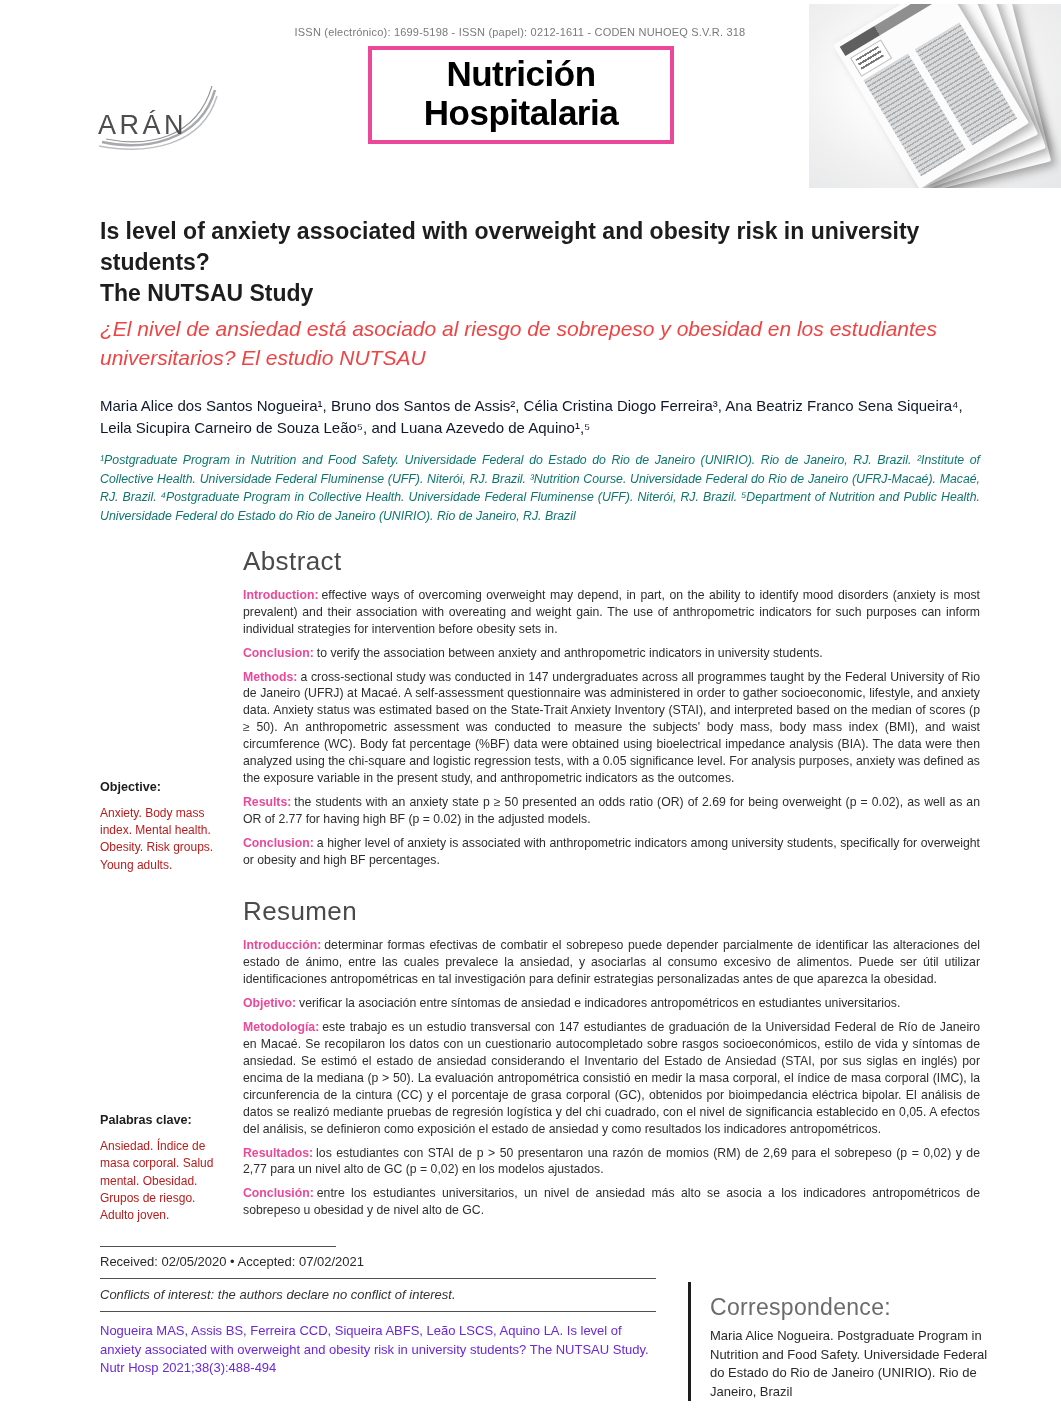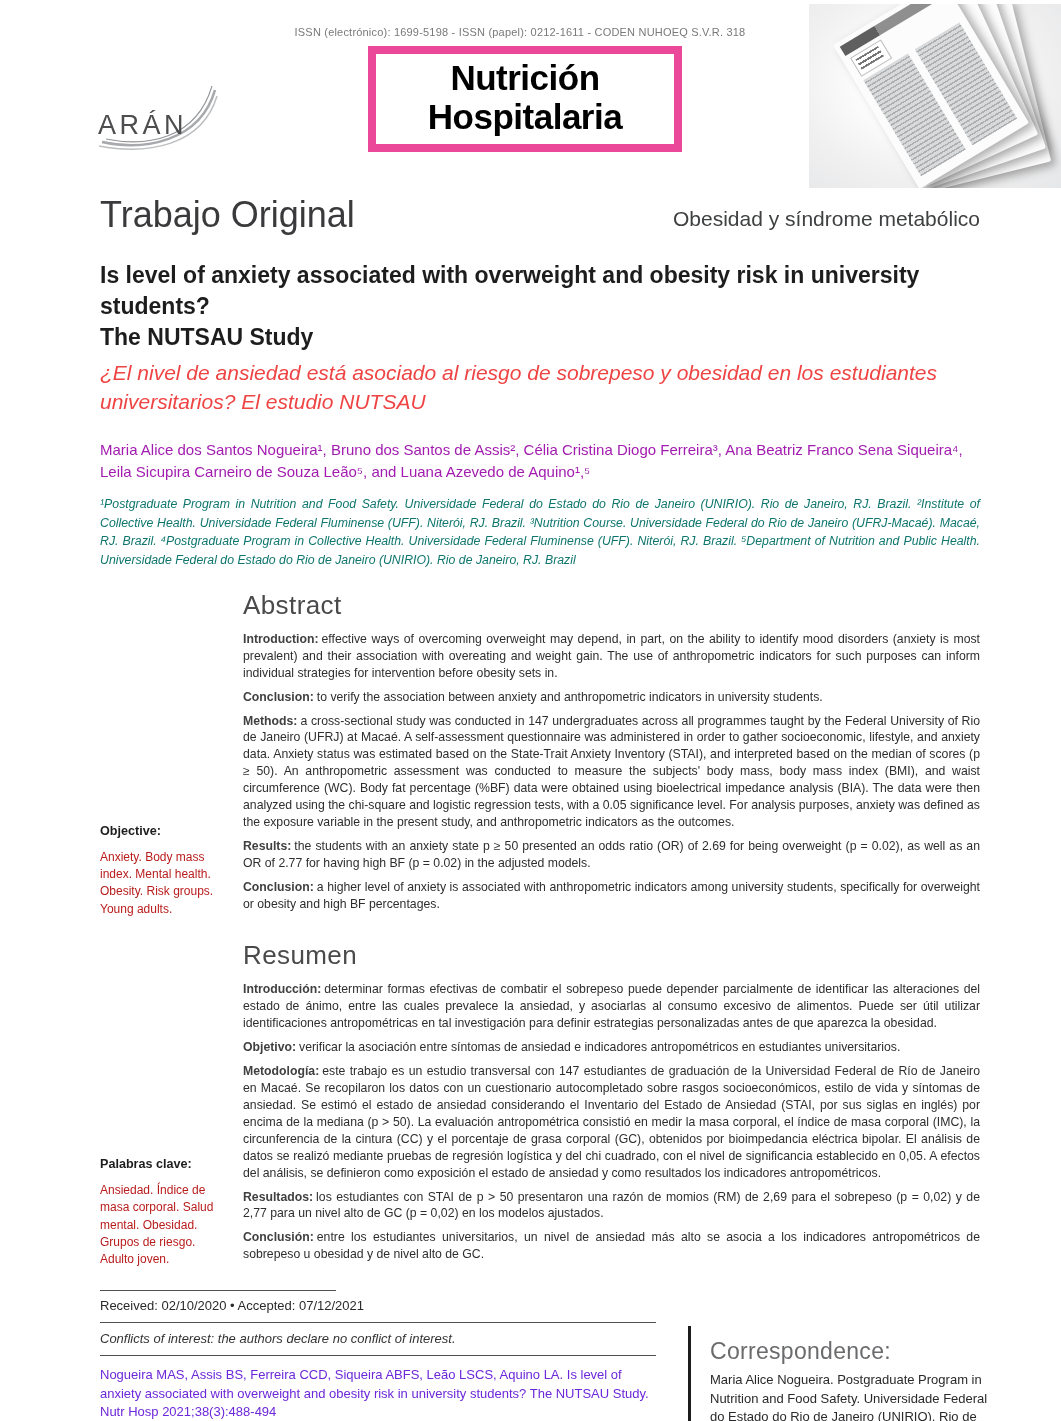--- a/index.html
+++ b/index.html
@@ -11,21 +11,21 @@
   .page{position:absolute;inset:0;padding:0 81px 0 100px;box-sizing:border-box;}
 
   
   .header{position:relative;height:192px;}
   .issn-line{
     position:absolute;top:26px;left:150px;width:540px;text-align:center;
     font-size:11px;color:#77797b;letter-spacing:0.2px;
   }
   .journal-box{
     position:absolute;top:46px;left:268px;width:298px;
-    border:8px solid #ec4899;text-align:center;padding:5px 0 8px;
+    border:4px solid #ec4899;text-align:center;padding:5px 0 8px;
     font-weight:bold;font-size:35px;line-height:1.1;color:#000;letter-spacing:-0.5px;
   }
   .aran-logo{position:absolute;top:52px;left:-4px;width:146px;height:112px;}
   .aran-text{font-size:27px;letter-spacing:3.5px;fill:#4d4d4f;}
 
   
   .journal-stack{
     position:absolute;top:4px;right:-81px;width:252px;height:184px;overflow:hidden;
     background:radial-gradient(ellipse at 45% 42%, #ffffff 25%, #f0f0f1 65%, #e6e7e8 100%);
   }
@@ -49,34 +49,34 @@
   .sheet-col.c2{right:8px;}
 
   
   .banner{display:flex;justify-content:space-between;align-items:flex-end;margin-top:2px;}
   .article-type{font-size:36px;color:#3a3a3c;letter-spacing:0;font-weight:normal;}
   .section-label{font-size:21px;color:#3f4041;padding-bottom:5px;}
 
   
   .title-en{margin-top:24px;font-size:23px;font-weight:bold;color:#1d1d1e;line-height:1.34;}
   .title-es{margin-top:7px;font-size:21px;font-style:italic;color:#ef4444;line-height:1.38;}
-  .authors{margin-top:22px;font-size:15px;color:#a21caf;line-height:1.42;}
+  .authors{margin-top:22px;font-size:15px;color:#0f172a;line-height:1.42;}
   .affiliations{margin-top:13px;font-size:12.3px;font-style:italic;color:#0f766e;
     line-height:1.52;text-align:justify;}
 
   
   .ab-section{display:flex;margin-top:20px;}
   .ab-sidebar{width:143px;flex:0 0 143px;display:flex;flex-direction:column;}
   .kw-block{margin-top:auto;width:118px;padding-bottom:2px;}
   .kw-label{font-size:12.6px;font-weight:bold;color:#1d1d1e;margin-bottom:11px;}
   .kw-text{font-size:12px;color:#b91c1c;line-height:1.44;}
   .ab-content{flex:1;}
   .ab-heading{font-size:26px;color:#4a4a4c;letter-spacing:0.4px;margin:0 0 10px;font-weight:normal;}
   .para{font-size:12.25px;line-height:1.385;text-align:justify;margin:0 0 7px;}
-  .para .lead{font-weight:bold;color:#404040;margin-right:3px;}
+  .para .lead{font-weight:bold;color:#ec4899;margin-right:3px;}
 
   
   .footer{margin-top:20px;position:relative;}
   .f-left{width:556px;}
   .rule{border:0;border-top:1.6px solid #4f5052;margin:0;}
   .rule.short{width:236px;}
   .received{font-size:13px;color:#2a2a2c;margin:7px 0 9px;}
   .conflicts{font-size:13px;font-style:italic;color:#333335;margin:8px 0 9px;}
   .citation{font-size:13px;line-height:1.42;color:#6d28d9;margin:10px 0 0;}
   .correspondence{
@@ -112,24 +112,20 @@
       <div class="sheet s2"></div>
       <div class="sheet s1">
         <div class="sheet-band"></div>
         <div class="sheet-label"></div>
         <div class="sheet-col c1"></div>
         <div class="sheet-col c2"></div>
       </div>
     </div>
   </div>
 
-  <div class="banner">
-    <div class="article-type">Trabajo Original</div>
-    <div class="section-label">Obesidad y síndrome metabólico</div>
-  </div>
 
   <div class="title-en">
     <div>Is level of anxiety associated with overweight and obesity risk in university students?</div>
     <div>The NUTSAU Study</div>
   </div>
   <div class="title-es">
     <div>¿El nivel de ansiedad está asociado al riesgo de sobrepeso y obesidad en los estudiantes</div>
     <div>universitarios? El estudio NUTSAU</div>
   </div>
 
@@ -189,21 +185,21 @@
       </p>
       <p class="para">
         <span class="lead">Conclusión:</span><span>entre los estudiantes universitarios, un nivel de ansiedad más alto se asocia a los indicadores antropométricos de sobrepeso u obesidad y de nivel alto de GC.</span>
       </p>
     </div>
   </div>
 
   <div class="footer">
     <div class="f-left">
       <hr class="rule short">
-      <div class="received">Received: 02/10/2020  •  Accepted: 07/12/2021</div>
+      <div class="received">Received: 02/05/2020  •  Accepted: 07/02/2021</div>
       <hr class="rule">
       <div class="conflicts">Conflicts of interest: the authors declare no conflict of interest.</div>
       <hr class="rule">
       <p class="citation">Nogueira MAS, Assis BS, Ferreira CCD, Siqueira ABFS, Leão LSCS, Aquino LA. Is level of anxiety associated with overweight and obesity risk in university students? The NUTSAU Study. Nutr Hosp 2021;38(3):488-494</p>
 
     </div>
 
     <div class="correspondence">
       <h3 class="corr-heading">Correspondence:</h3>
       <p class="corr-body">Maria Alice Nogueira. Postgraduate Program in Nutrition and Food Safety. Universidade Federal do Estado do Rio de Janeiro (UNIRIO). Rio de Janeiro, Brazil</p>

